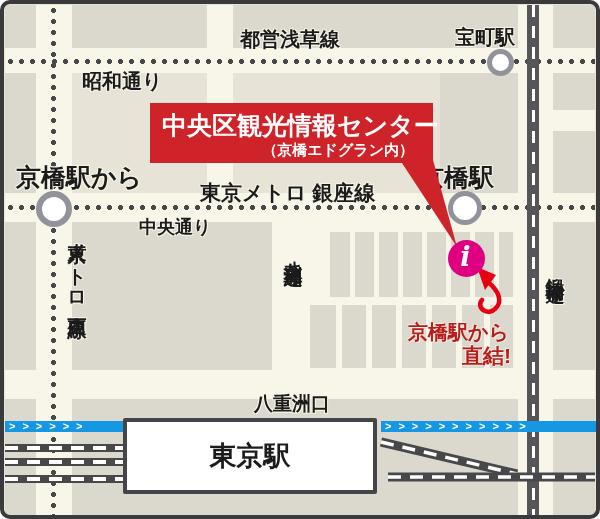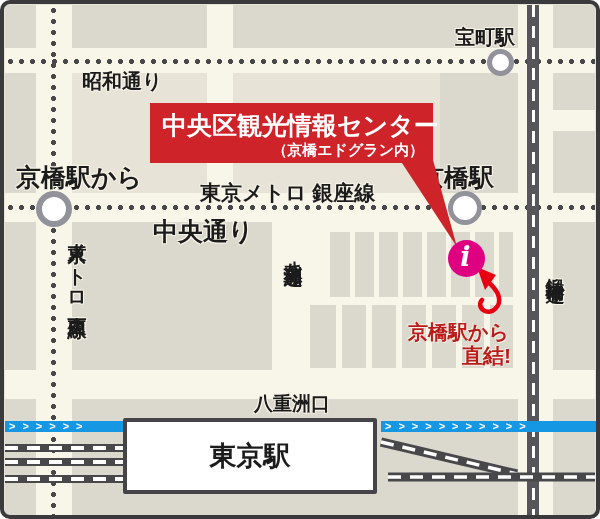--- a/index.html
+++ b/index.html
@@ -27,21 +27,21 @@
   
   .shink{position:absolute;height:11px;background:#1697E3;color:#fff;overflow:hidden;
      font-weight:bold;font-size:11px;line-height:10px;letter-spacing:7px;padding-left:4px;white-space:nowrap;}
   .stn-circle{position:absolute;background:#fff;border-radius:50%;box-sizing:border-box;border:6px solid #92929A;}
   .lbl{position:absolute;color:#1B1B1B;font-weight:700;white-space:nowrap;
      text-shadow:-1px -1px 0 rgba(248,245,233,.85),1px -1px 0 rgba(248,245,233,.85),
                  -1px 1px 0 rgba(248,245,233,.85),1px 1px 0 rgba(248,245,233,.85);}
   .vert{writing-mode:vertical-rl;text-orientation:upright;letter-spacing:2px;}
   .banner{position:absolute;left:150px;top:103px;width:283px;height:60px;background:#CF232A;z-index:22;}
   .banner .t1{color:#fff;font-size:25px;font-weight:700;padding:6px 0 0 12px;white-space:nowrap;}
-  .banner .t2{color:#fff;font-size:15px;font-weight:700;text-align:right;padding-right:9px;margin-top:-1px;white-space:nowrap;}
+  .banner .t2{color:#fff;font-size:15px;font-weight:700;text-align:right;padding-right:19px;margin-top:-1px;white-space:nowrap;}
   .imarker{position:absolute;left:448px;top:240px;width:37px;height:37px;border-radius:50%;
      background:#DE0080;z-index:26;display:flex;align-items:center;justify-content:center;}
   .imarker span{font-family:"DejaVu Serif","Liberation Serif",serif;font-style:italic;font-weight:700;
      font-size:27px;color:#fff;line-height:1;transform:translate(-1px,-2px);}
   .rednote{position:absolute;color:#b91c1c;font-weight:700;white-space:nowrap;z-index:25;
      text-shadow:-1px -1px 0 rgba(248,245,233,.8),1px 1px 0 rgba(248,245,233,.8);}
   .tokyo-box{position:absolute;left:123px;top:418px;width:254px;height:76px;background:#fff;
      border:4px solid #454549;border-radius:2px;box-sizing:border-box;z-index:12;
      display:flex;align-items:center;justify-content:center;}
   .tokyo-box span{font-size:27px;font-weight:700;color:#1B1B1B;}
@@ -138,25 +138,26 @@
     <div class="t2">（京橋エドグラン内）</div>
   </div>
 
   <div class="imarker">
     <span>i</span>
   </div>
 
   <div class="rednote" style="right:91px;top:319px;font-size:20px">京橋駅から</div>
   <div class="rednote" style="right:89px;top:342px;font-size:21px">直結!</div>
 
+  <div class="lbl" style="left:240px;top:26px;font-size:20px">都営浅草線</div>
   <div class="lbl" style="left:455px;top:24px;font-size:20px">宝町駅</div>
   <div class="lbl" style="left:82px;top:68px;font-size:20px">昭和通り</div>
   <div class="lbl" style="left:16px;top:161px;font-size:25px">京橋駅から</div>
   <div class="lbl" style="left:200px;top:179px;font-size:21px">東京メトロ 銀座線</div>
   <div class="lbl" style="left:419px;top:161px;font-size:25px">京橋駅</div>
-  <div class="lbl" style="left:153px;top:215px;font-size:25px">中央通り</div>
+  <div class="lbl" style="left:139px;top:215px;font-size:18px">中央通り</div>
   <div class="lbl vert" style="left:64px;top:227px;font-size:19px">東京メトロ東西線</div>
   <div class="lbl vert" style="left:280px;top:246px;font-size:19px">八重洲通り</div>
   <div class="lbl vert" style="left:542px;top:263px;font-size:19px">鍛冶橋通り</div>
   <div class="lbl" style="left:254px;top:391px;font-size:19px">八重洲口</div>
 
   <div class="frame"></div>
 </div>
 
 </body></html>

